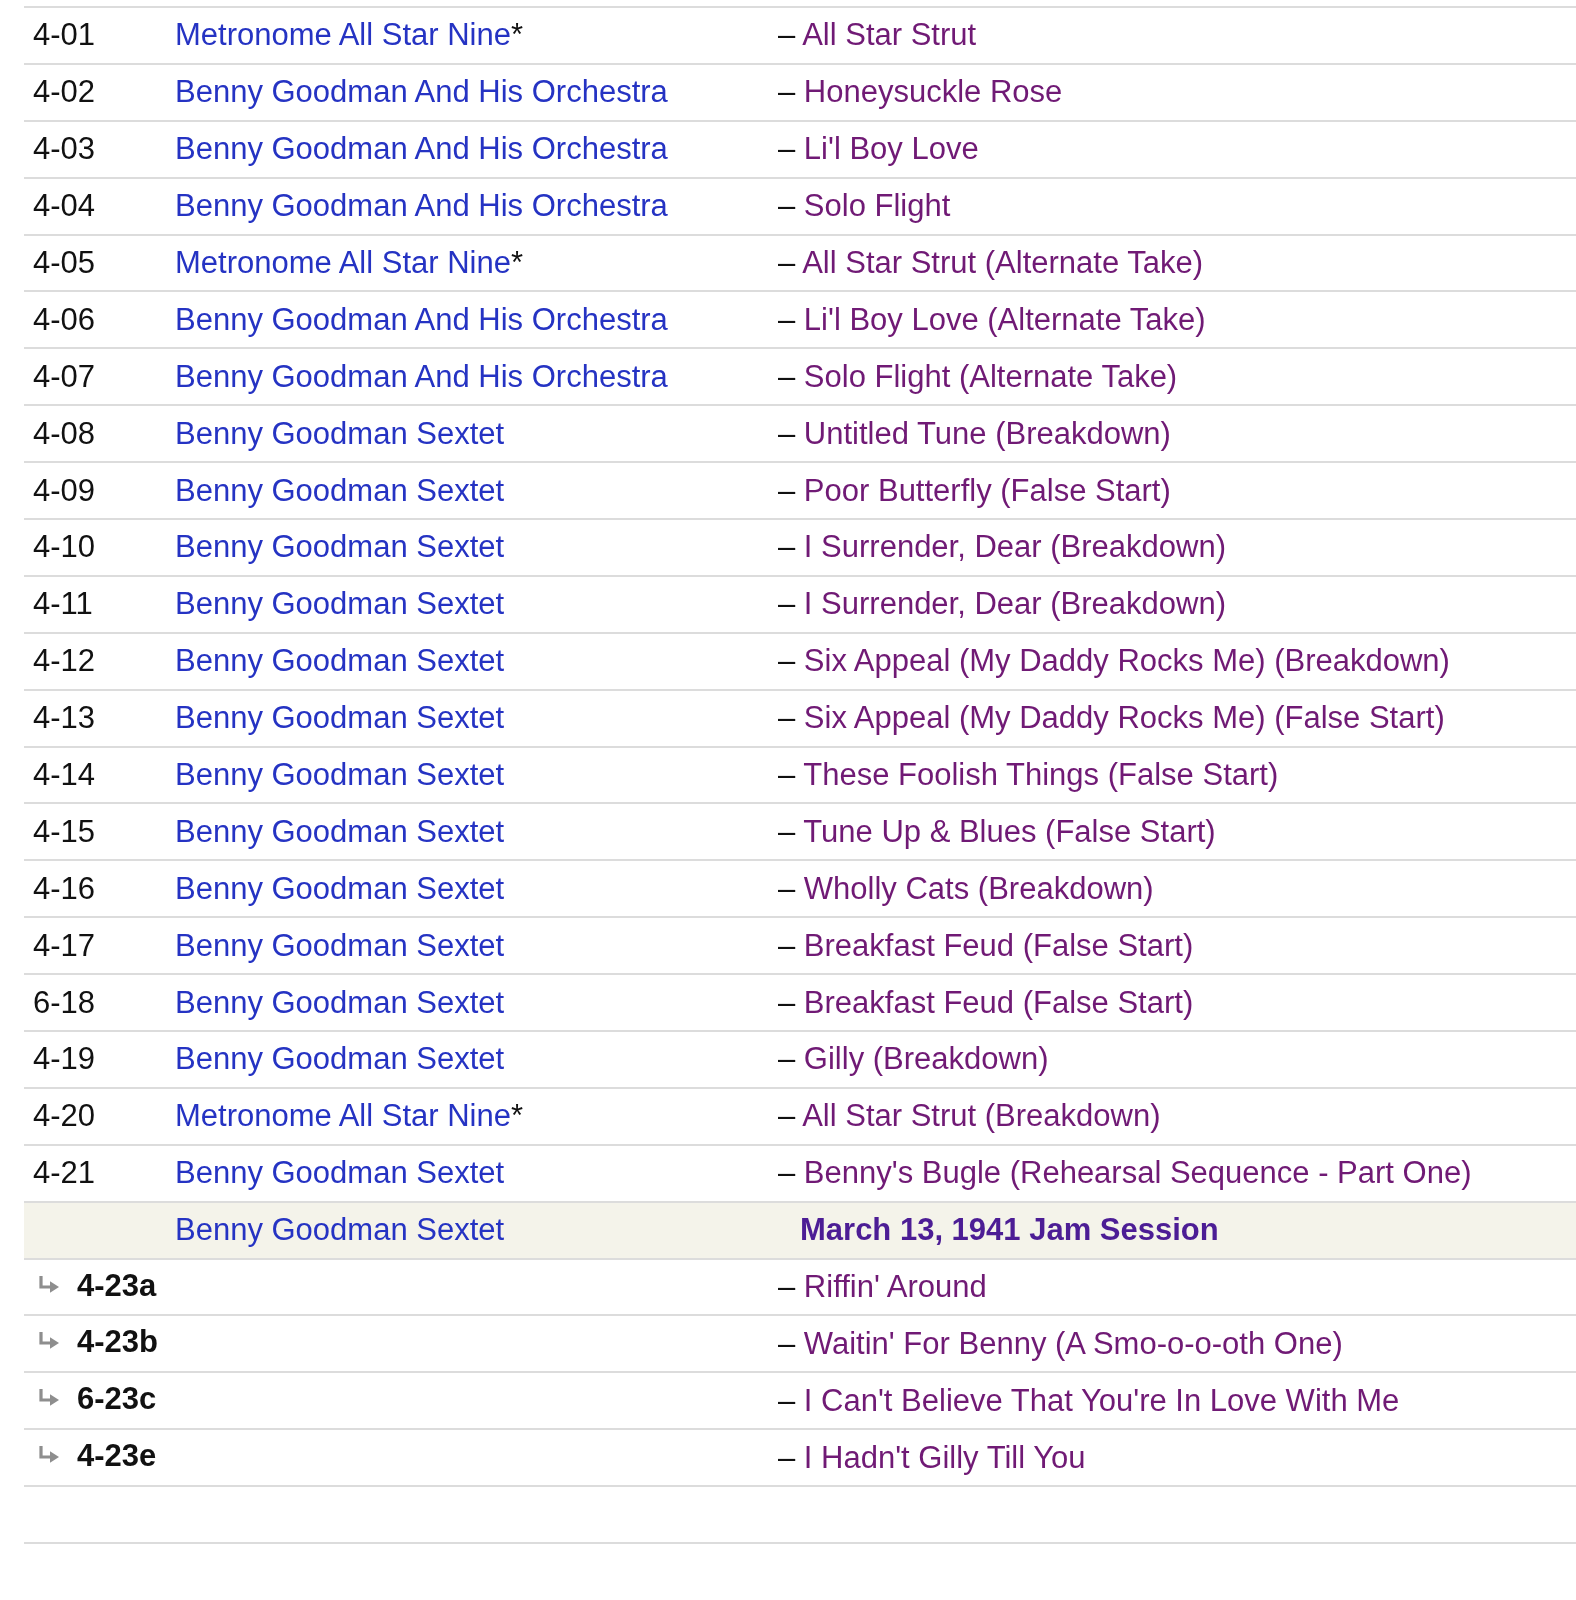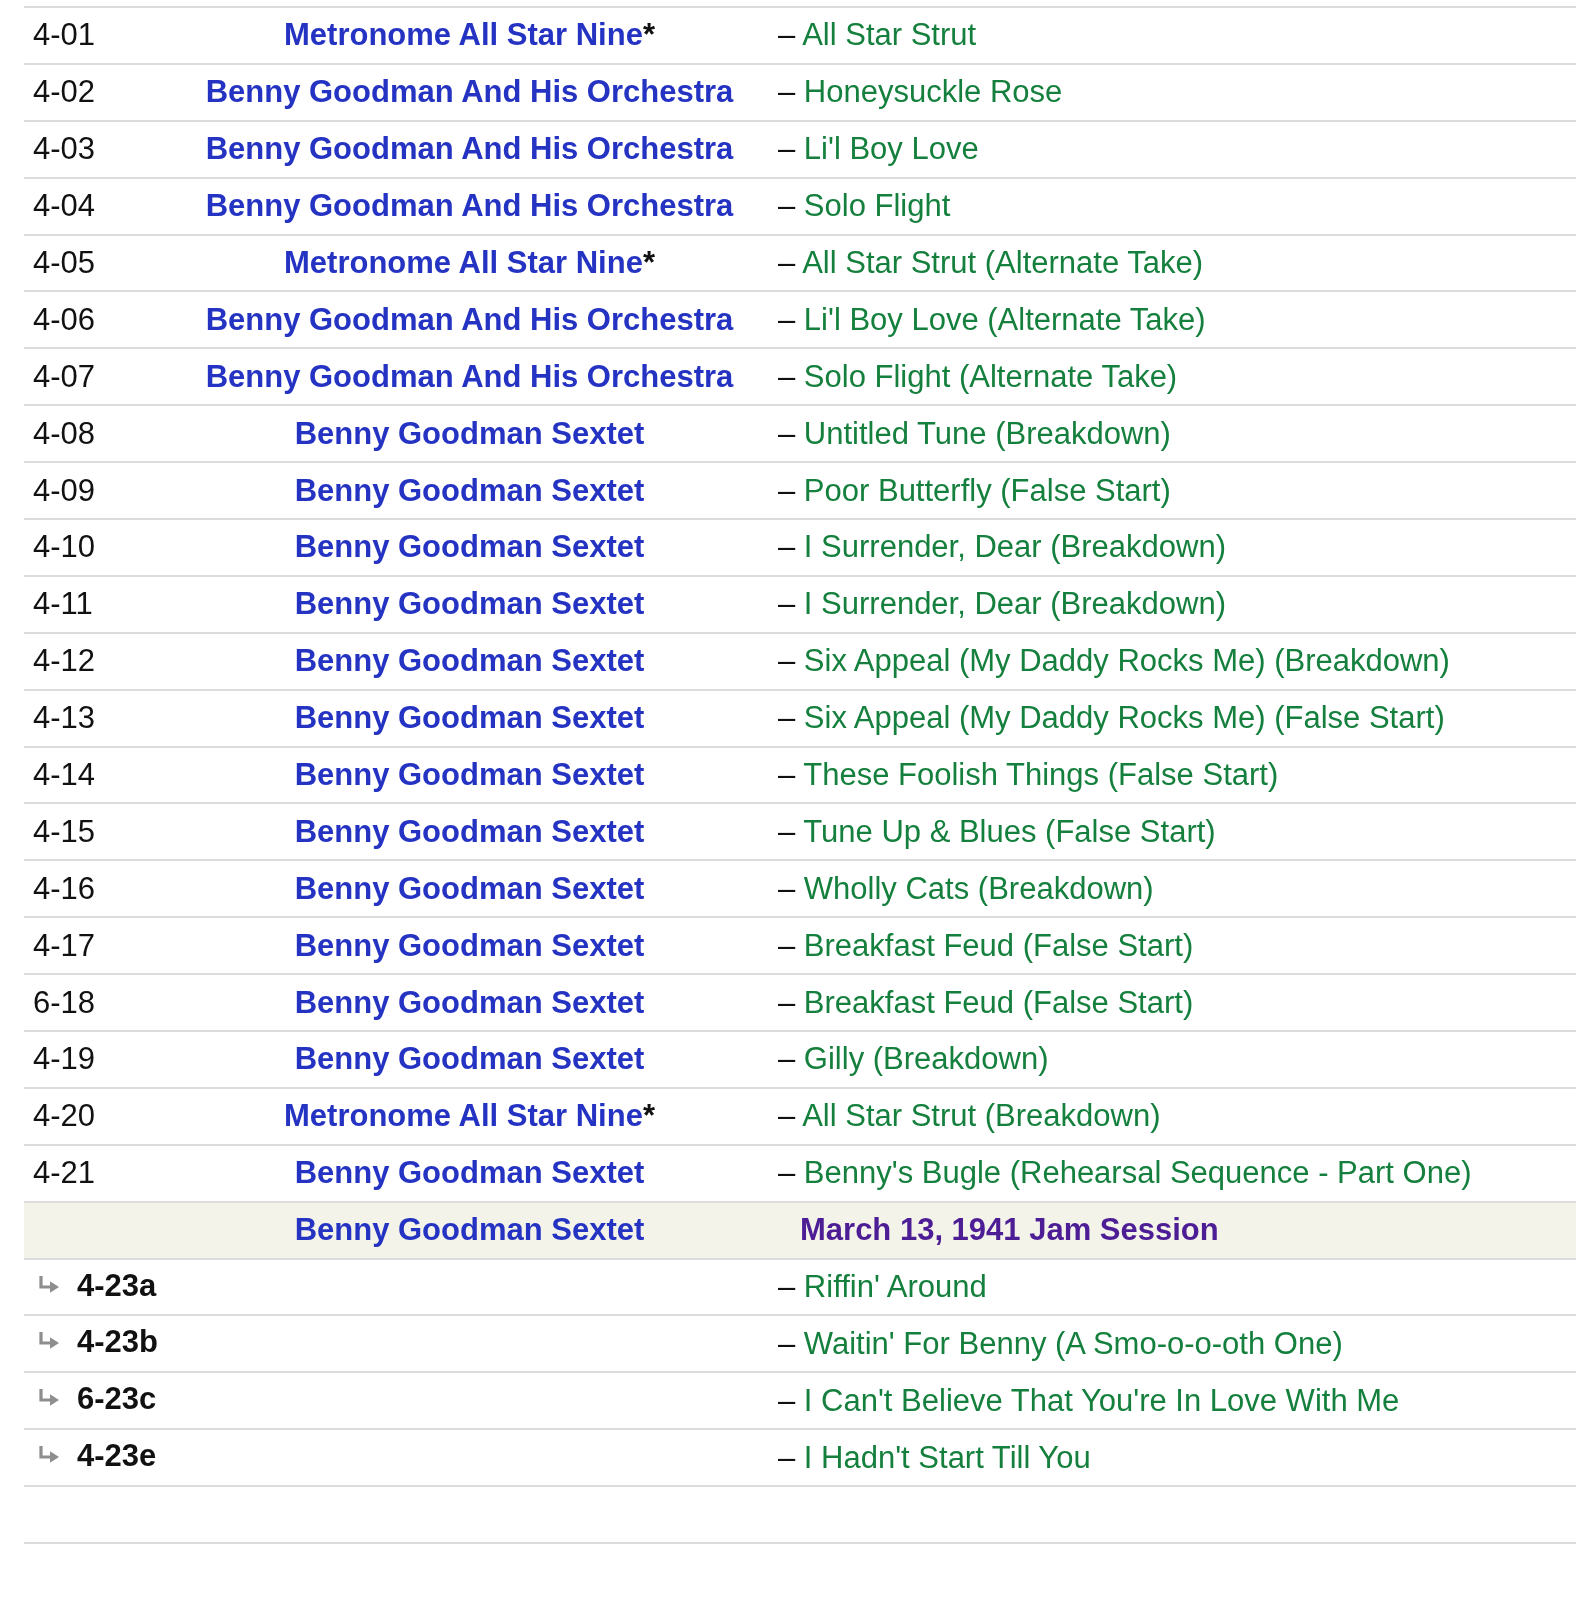--- a/index.html
+++ b/index.html
@@ -26,34 +26,34 @@
     color: #111111;
     height: 52.9px; 
     overflow: hidden;
     white-space: nowrap;
   }
   col.c-pos    { width: 150px; }
   col.c-artist { width: 596px; }
   col.c-title  { width: 806px; }
 
   td.pos { padding-left: 9px; color: #111111; }
-  td.artist { text-align: center; padding-right: 6px; font-weight: bold; }
+  td.artist { text-align: left; padding-right: 6px; }
   td.title { padding-left: 8px; }
 
   a.artist-link {
     color: #2533c3;
     text-decoration: none;
     cursor: pointer;
   }
   .anv {
     color: #111111;
     font-size: 31px;
   }
   .dash { color: #111111; }
-  .title-text { color: #15803d; }
+  .title-text { color: #701a75; }
 
   tr.heading td {
     background: #f4f3ea;
   }
   tr.heading .heading-title {
     font-weight: bold;
     margin-left: 22px;
     color: #4c1d95;
   }
   .arrow {
@@ -208,21 +208,21 @@
               </svg></span><span class="pos-text">6-23c</span></td>
           <td class="artist"></td>
           <td class="title"><span class="dash">– </span><span class="title-text">I Can't Believe That You're In Love With Me</span></td>
         </tr>
         <tr class="row subtrack">
           <td class="pos"><span class="arrow"><svg width="26" height="26" viewBox="0 0 26 26">
                 <path d="M6 3 v11 h11" fill="none" stroke="#8e8e8e" stroke-width="3.2"></path>
                 <path d="M15 8.2 L24 14 L15 19.8 z" fill="#8e8e8e"></path>
               </svg></span><span class="pos-text">4-23e</span></td>
           <td class="artist"></td>
-          <td class="title"><span class="dash">– </span><span class="title-text">I Hadn't Start Till You</span></td>
+          <td class="title"><span class="dash">– </span><span class="title-text">I Hadn't Gilly Till You</span></td>
         </tr>
         <tr class="row subtrack">
           <td class="pos"></td>
           <td class="artist"></td>
           <td class="title"></td>
         </tr>
       </tbody>
   </table>
 </div>
 

